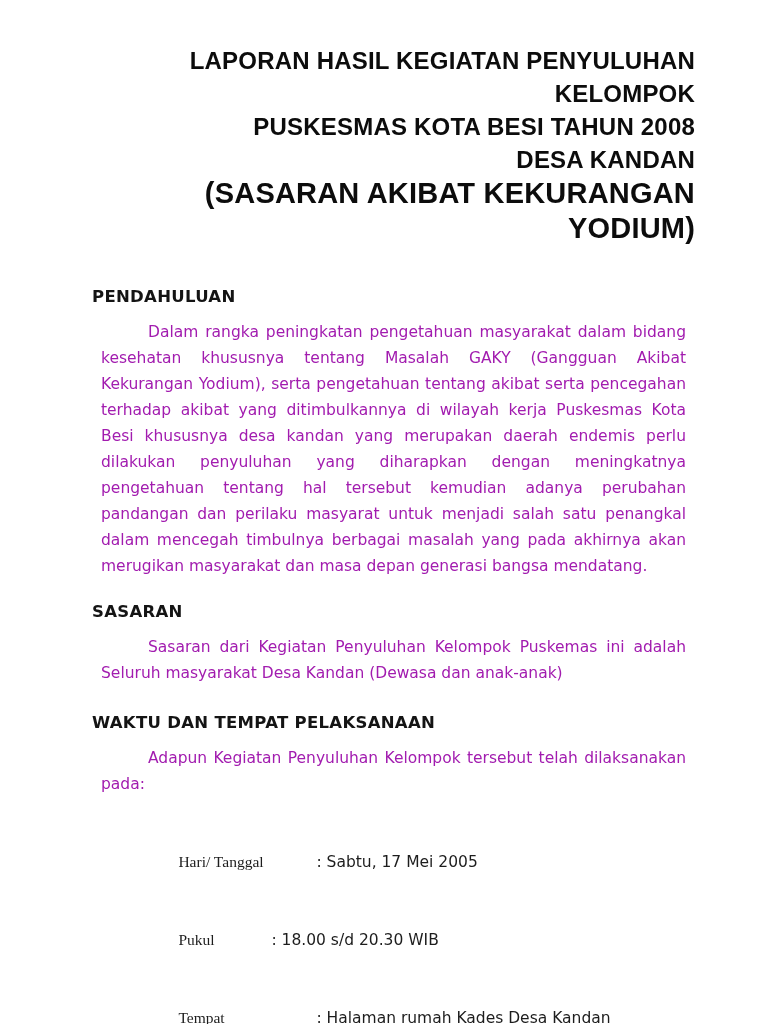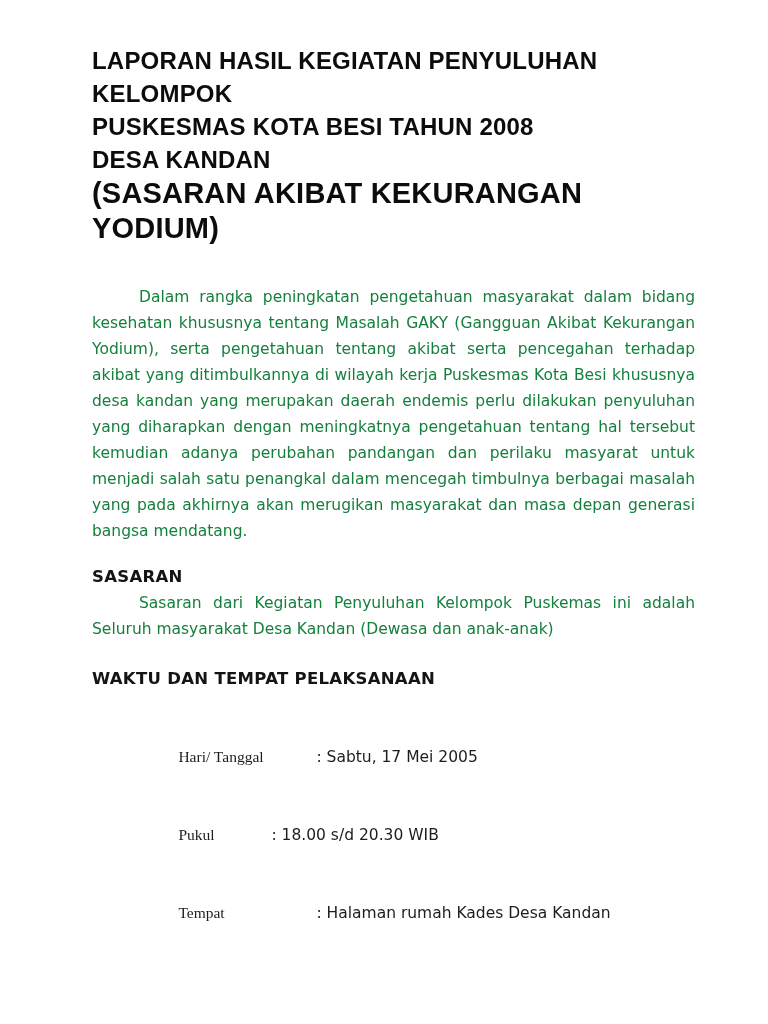--- a/index.html
+++ b/index.html
@@ -17,21 +17,21 @@
   }
   .page {
     box-sizing: border-box;
     width: 768px;
     height: 1024px;
     padding: 44px 73px 0 92px;
     background: #ffffff;
   }
   
   .doc-title {
-    text-align: left;
+    text-align: right;
     font-family: "Liberation Sans", sans-serif;
     font-weight: bold;
     color: #0c0c0c;
     margin-bottom: 38px;
   }
   .title-line {
     font-size: 24px;
     line-height: 33px;
     letter-spacing: 0.2px;
   }
@@ -46,26 +46,26 @@
   .sec-gap-md { margin-top: 24px; }
   h2.sec-heading {
     margin: 0;
     font-size: 16.5px;
     font-weight: bold;
     line-height: 26px;
     letter-spacing: 0.3px;
     color: #141414;
   }
   p.para {
-    margin: 0;
+    margin: 9px;
     font-size: 15.5px;
     line-height: 26px;
     text-align: justify;
     text-indent: 47px;
-    color: #15803d;
+    color: #a21caf;
   }
   
   .details {
     margin-top: 26px;
     margin-left: 47px;
     font-size: 15.5px;
     line-height: 26px;
     color: #1d1d1d;
   }
   .drow { white-space: pre-wrap; }
@@ -85,30 +85,32 @@
 
   <header class="doc-title">
     <div class="title-line">LAPORAN HASIL KEGIATAN PENYULUHAN</div>
     <div class="title-line">KELOMPOK</div>
     <div class="title-line">PUSKESMAS KOTA BESI TAHUN 2008</div>
     <div class="title-line">DESA KANDAN</div>
     <div class="title-line-big">(SASARAN AKIBAT KEKURANGAN YODIUM)</div>
   </header>
 
   <section>
+    <h2 class="sec-heading">PENDAHULUAN</h2>
     <p class="para">Dalam rangka peningkatan pengetahuan masyarakat dalam bidang kesehatan khususnya tentang Masalah GAKY (Gangguan Akibat Kekurangan Yodium), serta pengetahuan tentang akibat serta pencegahan terhadap akibat yang ditimbulkannya di wilayah kerja Puskesmas Kota Besi khususnya desa kandan yang merupakan daerah endemis perlu dilakukan penyuluhan yang diharapkan dengan meningkatnya pengetahuan tentang hal tersebut kemudian adanya perubahan pandangan dan perilaku masyarat untuk menjadi salah satu penangkal dalam mencegah timbulnya berbagai masalah yang pada akhirnya akan merugikan masyarakat dan masa depan generasi bangsa mendatang.</p>
   </section>
 
   <section class="sec-gap-sm">
     <h2 class="sec-heading">SASARAN</h2>
     <p class="para">Sasaran dari Kegiatan Penyuluhan Kelompok Puskemas ini adalah Seluruh masyarakat Desa Kandan (Dewasa dan anak-anak)</p>
   </section>
 
   <section class="sec-gap-md">
     <h2 class="sec-heading">WAKTU DAN TEMPAT PELAKSANAAN</h2>
+    <p class="para">Adapun Kegiatan Penyuluhan Kelompok tersebut telah dilaksanakan pada:</p>
 
     <div class="details">
       <div class="drow">
         <span class="dlabel">Hari/ Tanggal</span><span class="dvalue">: Sabtu, 17 Mei 2005</span>
       </div>
       <div class="drow drow-pukul">
         <span class="dlabel">Pukul</span><span class="dvalue">: 18.00 s/d 20.30 WIB</span>
       </div>
       <div class="drow">
         <span class="dlabel">Tempat</span><span class="dvalue">: Halaman rumah Kades Desa Kandan</span>

